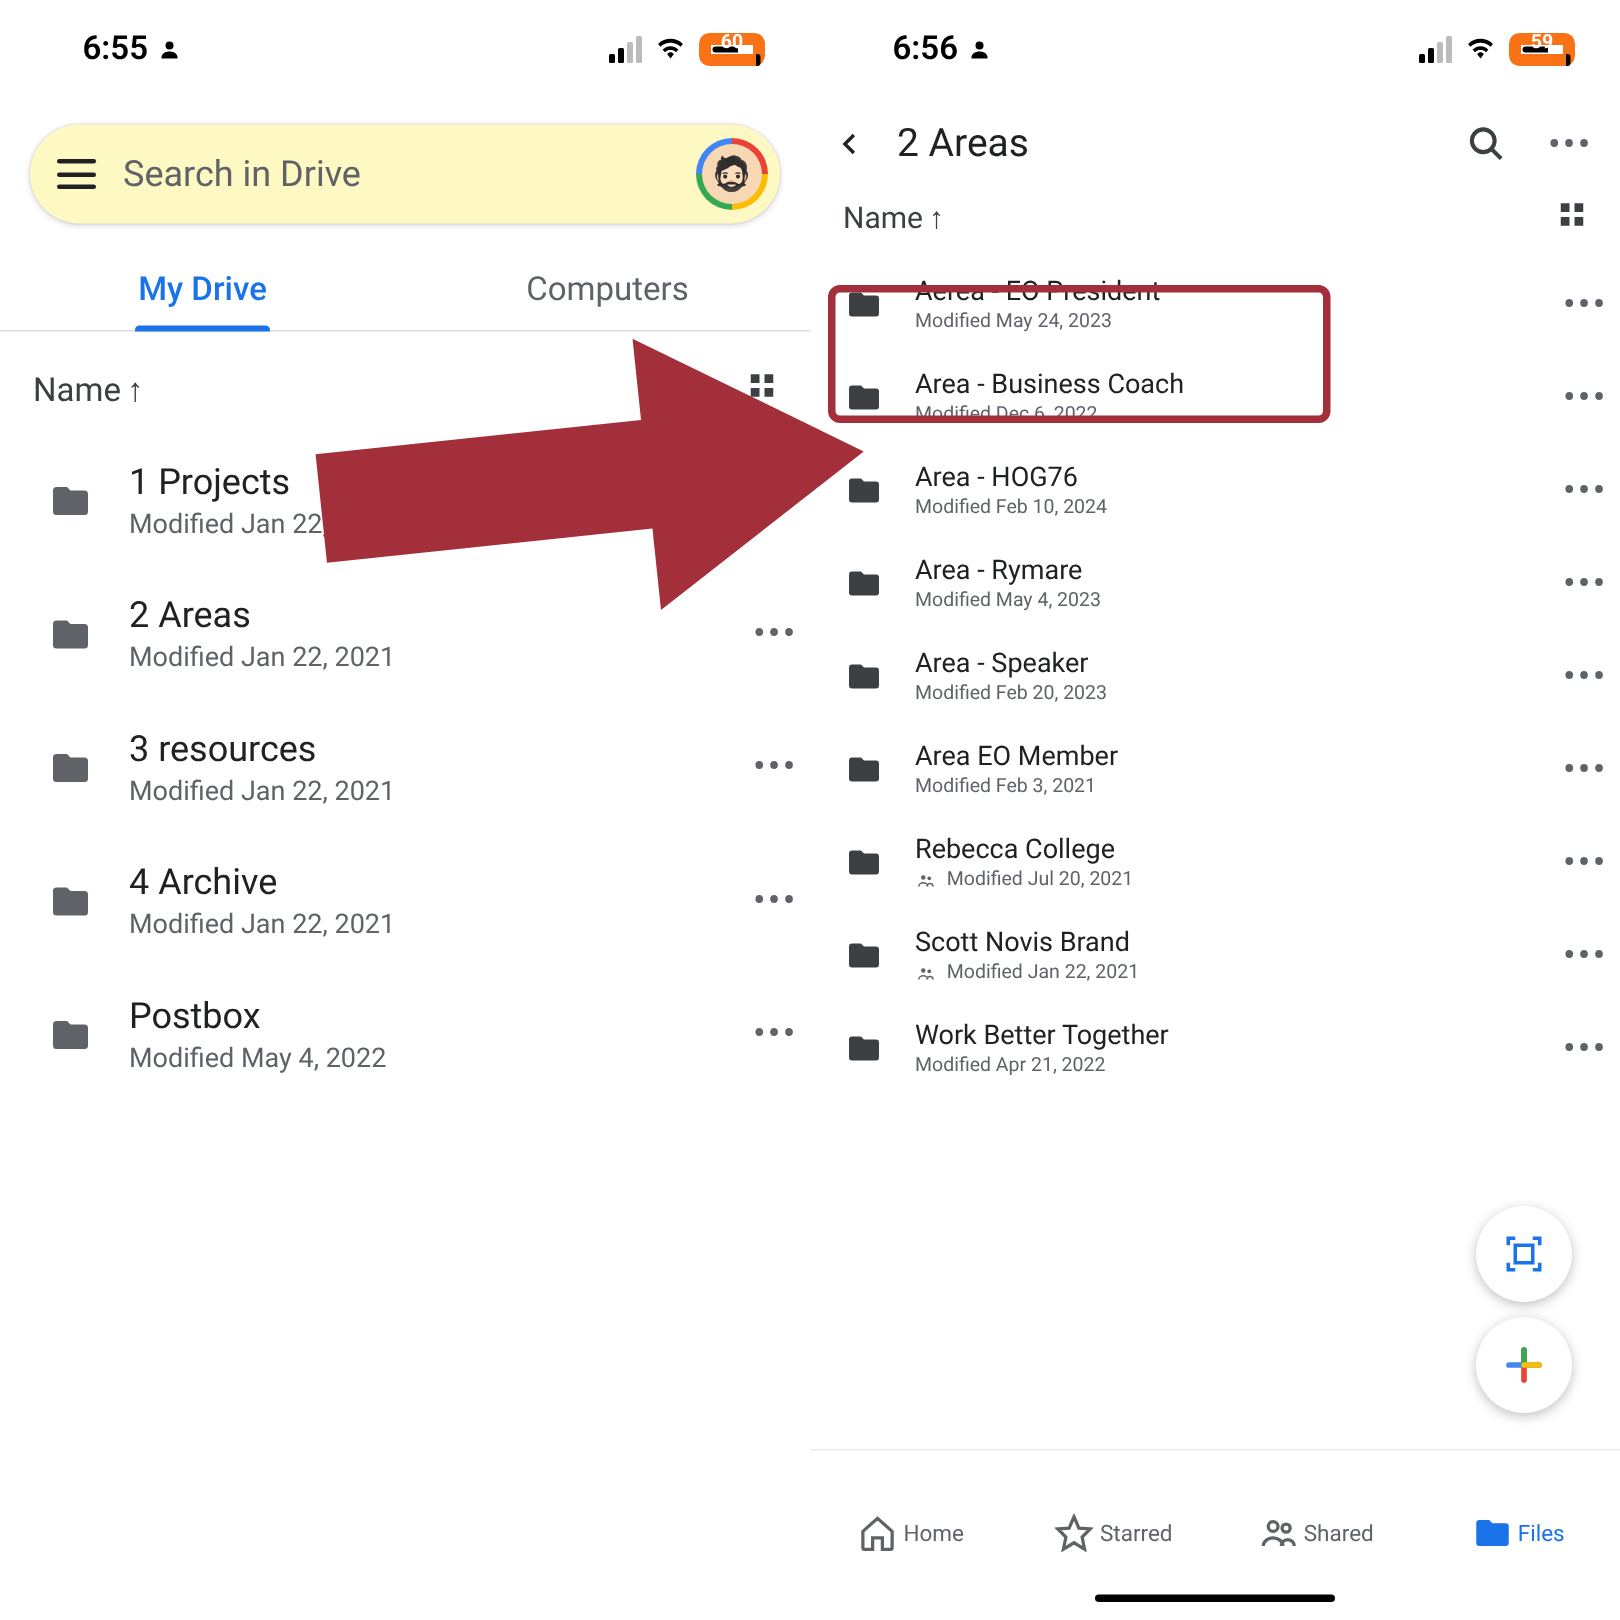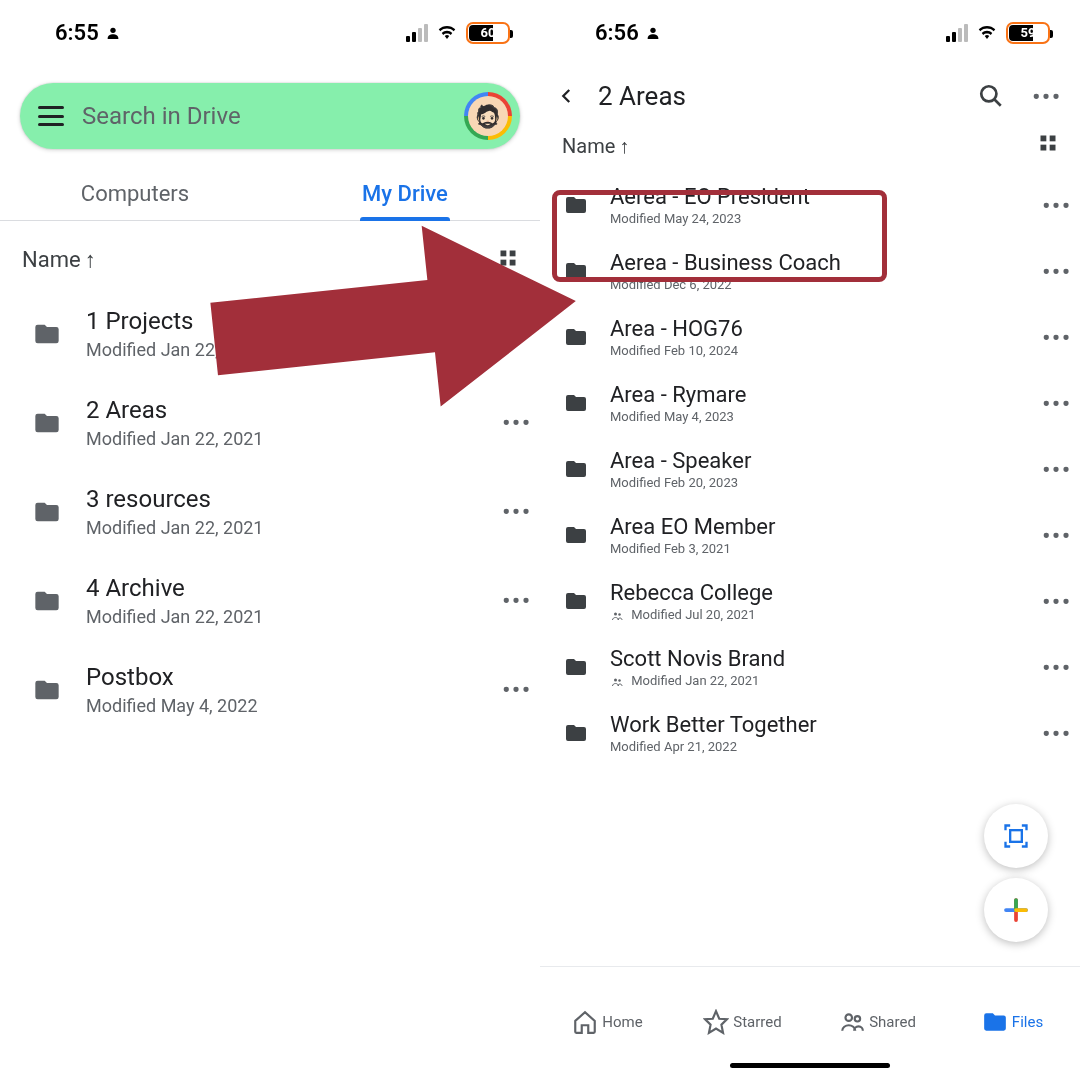--- a/index.html
+++ b/index.html
@@ -28,32 +28,32 @@
     font-size: 22px;
     font-weight: 600;
   }
   .status-left { display:flex; align-items:center; gap:6px;}
   .status-right { display:flex; align-items:center; gap:8px;}
   .person-icon { width:16px;height:16px; }
   .signal-bars { display:flex; align-items:flex-end; gap:2px;}
   .signal-bars span{ width:4px; background:#000; border-radius:1px;}
   .signal-bars span.dim{ background:#bbb;}
   .batt {
-    border:2px solid #f97316; border-radius:7px; width:44px; height:22px; position:relative;
-    display:flex; align-items:center; justify-content:center; font-size:13px; font-weight:700;
+    border:8px solid #f97316; border-radius:7px; width:44px; height:22px; position:relative;
+    display:flex; align-items:flex-end; justify-content:center; font-size:13px; font-weight:700;
   }
   .batt::after{content:"";position:absolute;right:-5px;top:6px;width:3px;height:8px;background:#000;border-radius:0 2px 2px 0;}
   .batt .fill{position:absolute;left:1px;top:1px;bottom:1px;background:#000;border-radius:4px 0 0 4px;}
   .batt .txt{position:relative;color:#fff;z-index:2;}
 
   .search-bar {
     margin: 28px 20px 0 20px;
     height: 66px;
     border-radius: 33px;
-    background:#86efac;
+    background:#fef9c3;
     box-shadow: 0 1px 4px rgba(0,0,0,0.18), 0 0 0 1px rgba(0,0,0,0.04);
     display:flex; align-items:center;
     padding: 0 8px 0 18px;
     gap: 18px;
   }
   .hamburger{ width:26px;height:20px;display:flex;flex-direction:column;justify-content:space-between;}
   .hamburger span{height:3px;background:#202124;border-radius:2px;}
   .search-text{ flex:1; color:#5f6368; font-size:24px;}
   .avatar{
     width:48px;height:48px;border-radius:50%;
@@ -79,21 +79,21 @@
   .item{
     display:flex; align-items:center;
     padding: 18px 8px 18px 30px;
     gap: 22px;
   }
   .item-right{ padding: 12px 8px 12px 22px; gap:20px;}
   .folder-icon{width:34px;height:28px;fill:#5f6368;flex-shrink:0;}
   .folder-icon-sm{width:28px;height:24px;fill:#3c4043;flex-shrink:0;}
   .item-main{flex:1;min-width:0;}
   .item-title{font-size:24px;color:#202124;margin-bottom:4px;}
-  .item-title-sm{font-size:22px;color:#202124;margin-bottom:2px;}
+  .item-title-sm{font-size:18px;color:#202124;margin-bottom:2px;}
   .item-sub{font-size:18px;color:#5f6368;}
   .item-sub-sm{font-size:13px;color:#5f6368;}
   .item-sub-sm .shared-icon{display:inline-block;vertical-align:middle;margin-right:4px;}
   .more{width:30px;text-align:center;color:#5f6368;font-size:22px;letter-spacing:2px;font-weight:700;}
 
   
   .nav-bar{
     display:flex;align-items:center;gap:22px;
     padding: 26px 18px 18px 18px;
   }
@@ -179,22 +179,22 @@
         <span></span>
         <span></span>
       </div>
     <div class="search-text">Search in Drive</div>
     <div class="avatar">
       <div class="avatar-inner">🧔🏻</div>
     </div>
   </div>
 
   <div class="tabs">
+    <div class="tab active">My Drive</div>
     <div class="tab">Computers</div>
-    <div class="tab active">My Drive</div>
   </div>
 
   <div class="sort-row">
     <div>
       <span>Name</span><span class="arrow-up">↑</span>
     </div>
     <div class="grid-toggle">
       <svg viewBox="0 0 24 24" fill="#3c4043">
           <rect x="3" y="3" width="7" height="7"></rect>
           <rect x="14" y="3" width="7" height="7"></rect>
@@ -323,21 +323,21 @@
           <div class="item-title-sm">Aerea - EO President</div>
           <div class="item-sub-sm">Modified May 24, 2023</div>
         </div>
         <div class="more">•••</div>
       </div>
       <div class="item item-right">
         <svg class="folder-icon-sm" viewBox="0 0 24 24">
           <path d="M10 4H4a2 2 0 00-2 2v12a2 2 0 002 2h16a2 2 0 002-2V8a2 2 0 00-2-2h-8l-2-2z"></path>
         </svg>
         <div class="item-main">
-          <div class="item-title-sm">Aerea - Business Coach</div>
+          <div class="item-title-sm">Area - Business Coach</div>
           <div class="item-sub-sm">Modified Dec 6, 2022</div>
         </div>
         <div class="more">•••</div>
       </div>
       <div class="item item-right">
         <svg class="folder-icon-sm" viewBox="0 0 24 24">
           <path d="M10 4H4a2 2 0 00-2 2v12a2 2 0 002 2h16a2 2 0 002-2V8a2 2 0 00-2-2h-8l-2-2z"></path>
         </svg>
         <div class="item-main">
           <div class="item-title-sm">Area - HOG76</div>

